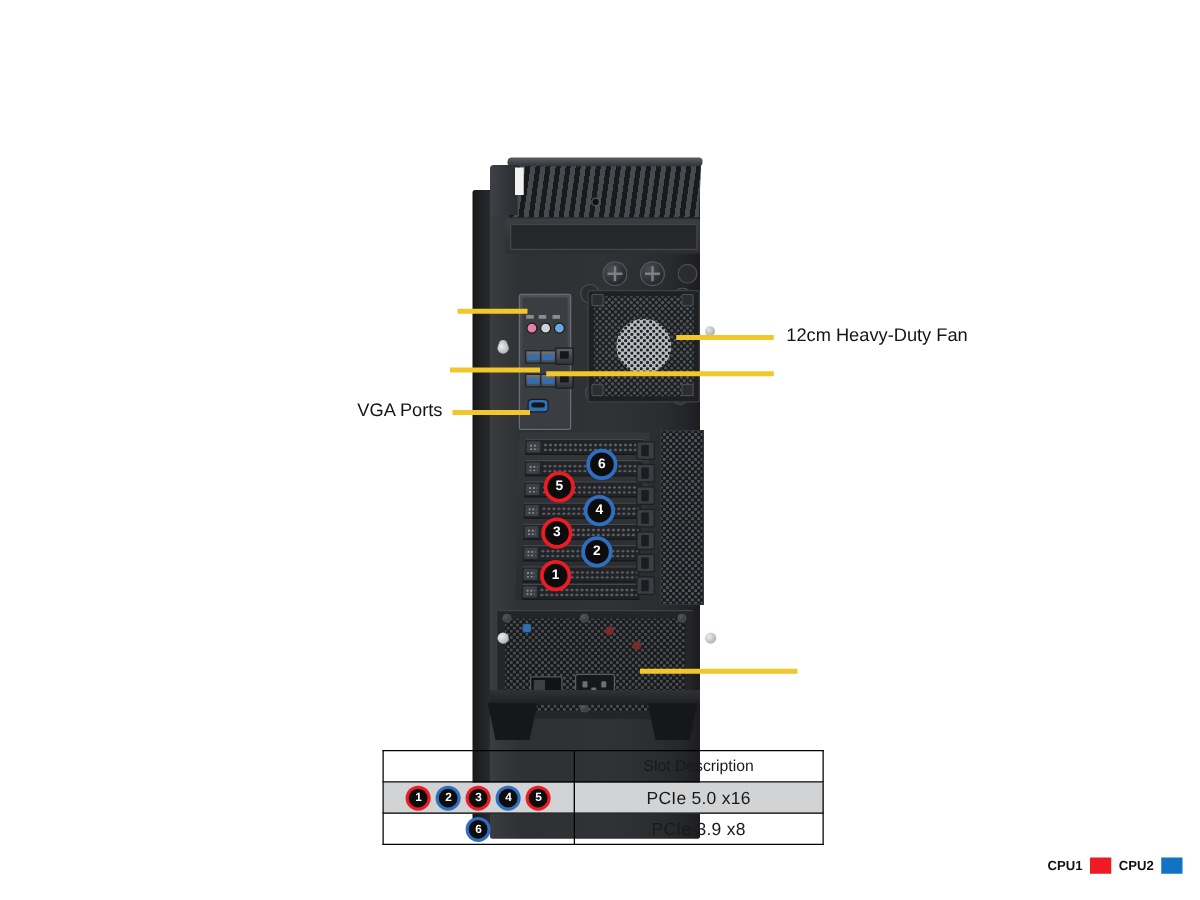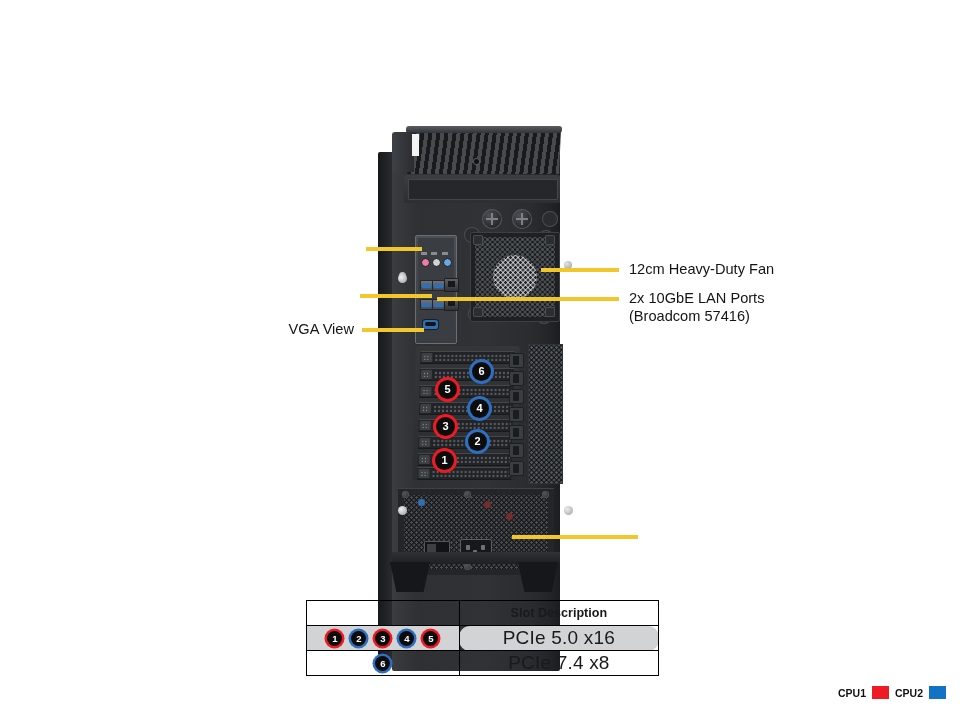--- a/index.html
+++ b/index.html
@@ -537,29 +537,28 @@
   #slot-table td, #slot-table th {
     border: 1.6px solid #000000;
     height: 24px;
     text-align: center;
     vertical-align: middle;
     padding: 0;
   }
   #slot-table .col-badges { width: 152px; }
   #slot-table .col-desc   { width: 199px; }
   #slot-table th {
-    font-weight: bold;
+    font-weight: normal;
     font-size: 12.6px;
     margin-top: 16px;
   }
   #slot-table tr.shaded td { background: #d2d3d5; }
   #slot-table td.desc {
-    font-size: 19px;
+    font-size: 14px;
     letter-spacing: .2px;
-    border-radius: 11px;
   }
   .badge-cell {
     display: flex;
     align-items: center;
     justify-content: center;
     gap: 9px;
     height: 24px;
   }
   .tbadge {
     position: relative;
@@ -737,31 +736,27 @@
 
   <div class="leader" style="left:366px; top:247px; width:56px;"></div>
   <div class="leader" style="left:360px; top:294px; width:72px;"></div>
   <div class="leader" style="left:362px; top:328px; width:62px;"></div>
 
   <div class="leader" style="left:541px; top:268px; width:78px;"></div>
   <div class="leader" style="left:437px; top:297px; width:182px;"></div>
   <div class="leader" style="left:512px; top:535px; width:126px;"></div>
 
   <div class="callout left" style="left:0px; top:321px; width:354px;">
-    <span>VGA View</span>
+    <span>VGA Ports</span>
   </div>
 
   <div class="callout right" style="left:629px; top:261px;">
     <span>12cm Heavy-Duty  Fan</span>
   </div>
 
-  <div class="callout right" style="left:629px; top:290px;">
-    <div>2x 10GbE LAN Ports</div>
-    <div>(Broadcom 57416)</div>
-  </div>
 
 
   <table id="slot-table">
     <thead>
       <tr>
         <th class="col-badges"></th>
         <th class="col-desc">Slot Description</th>
       </tr>
     </thead>
     <tbody>
@@ -776,21 +771,21 @@
           </div>
         </td>
         <td class="desc">PCIe 5.0 x16</td>
       </tr>
       <tr>
         <td>
           <div class="badge-cell">
             <span class="tbadge cpu2">6</span>
           </div>
         </td>
-        <td class="desc">PCIe 7.4 x8</td>
+        <td class="desc">PCIe 3.9 x8</td>
       </tr>
     </tbody>
   </table>
 
   <div id="cpu-legend">
     <span>CPU1</span>
     <span class="swatch" style="background:#ee1b24;"></span>
     <span>CPU2</span>
     <span class="swatch" style="background:#1273c4;"></span>
   </div>

